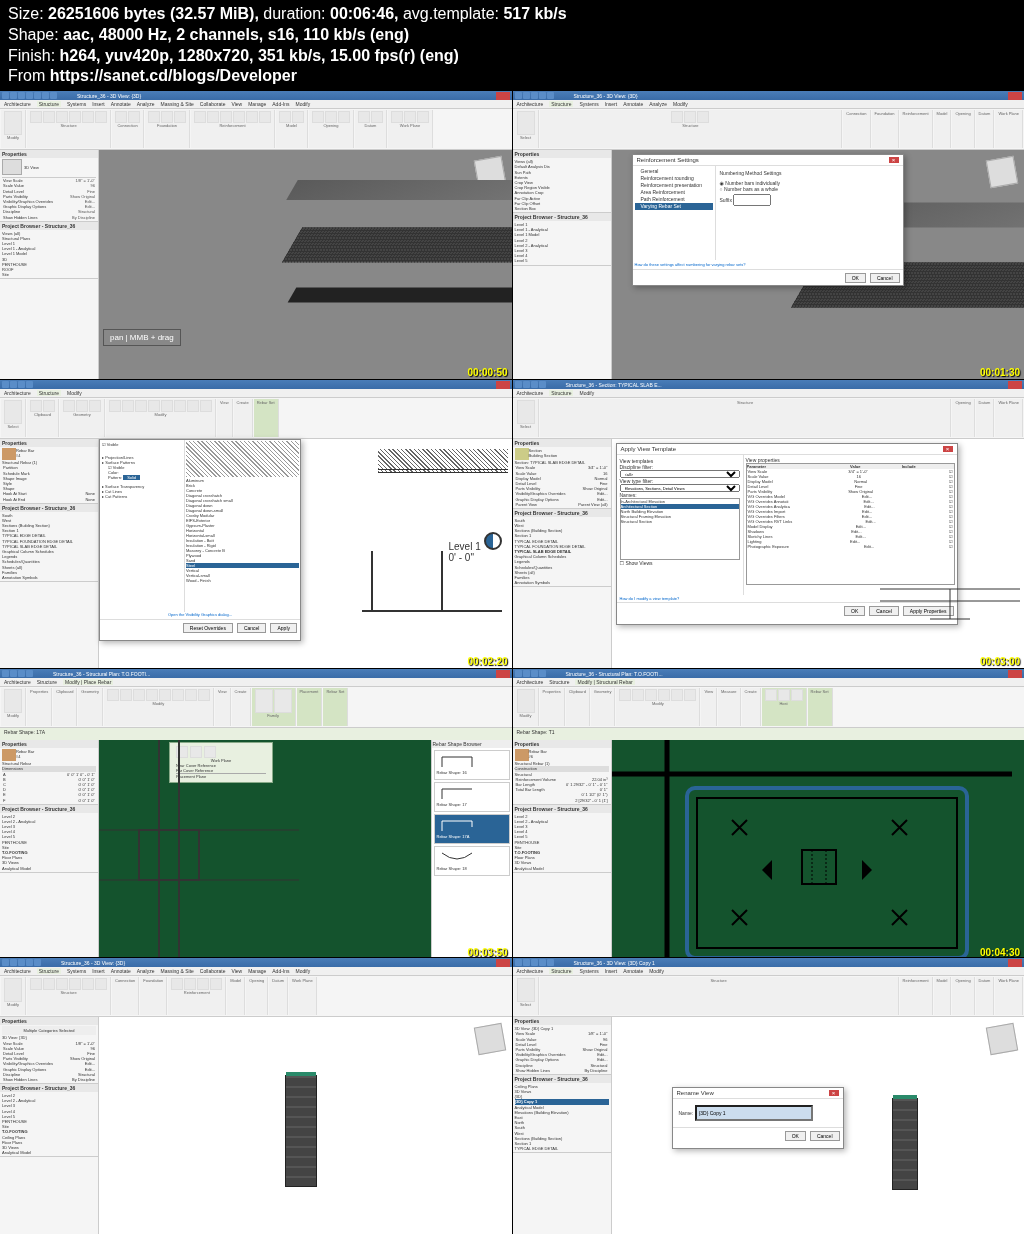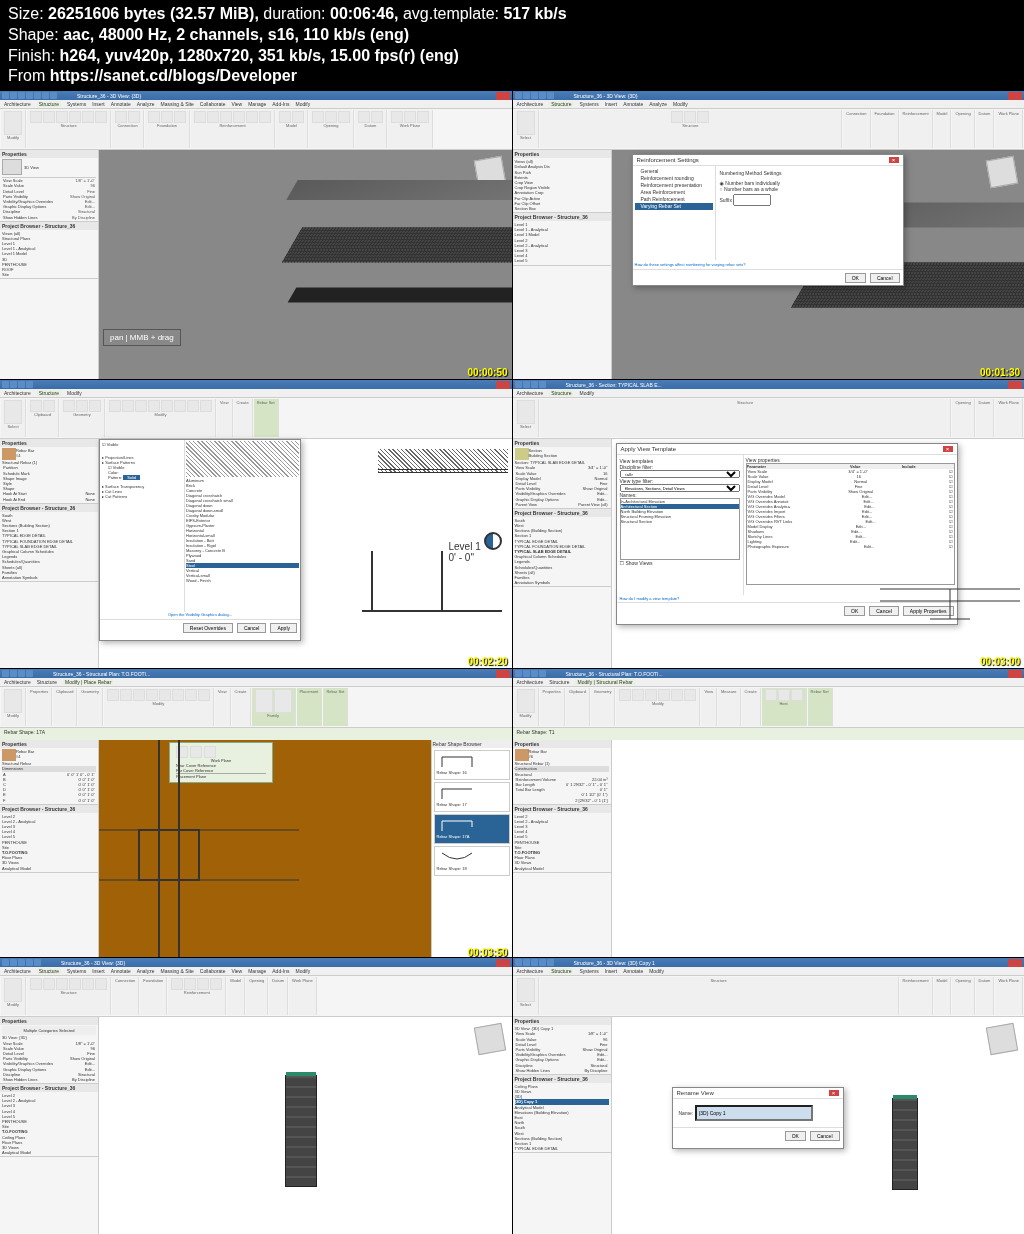--- a/index.html
+++ b/index.html
@@ -23,21 +23,21 @@
 .workspace{display:flex;height:232px}
 .leftpane{width:98px;background:#f5f5f5;border-right:1px solid #ccc;display:flex;flex-direction:column}
 .panel{border-bottom:1px solid #ccc}
 .panel-header{background:#e8e8e8;padding:1px 2px;font-size:5px;font-weight:bold}
 .panel-body{padding:1px 2px;font-size:4px;line-height:1.3}
 .prop-row{display:flex;justify-content:space-between;padding:0 1px}
 .prop-row .k{color:#333}
 .prop-row .v{color:#555}
 .canvas{flex:1;background:#888;position:relative}
 .canvas.white{background:#fff}
-.canvas.drawing{background:#a16207}
+.canvas.drawing{background:#14532d}
 .viewcube{position:absolute;top:8px;right:8px;width:26px;height:26px;background:#ddd;border:1px solid #aaa;transform:rotate(-10deg)}
 .tooltip{position:absolute;background:#888;color:#fff;padding:3px 6px;font-size:8px;border:1px solid #555}
 .dialog{position:absolute;background:#fff;border:1px solid #888;box-shadow:2px 2px 6px rgba(0,0,0,0.3)}
 .dialog-title{background:#fff;padding:2px 4px;font-size:6px;display:flex;justify-content:space-between;border-bottom:1px solid #ddd}
 .dialog-title .x{background:#c44;color:#fff;width:10px;text-align:center}
 .slab{position:absolute;background:linear-gradient(135deg,#5a5a5a,#7a7a7a);transform:skewX(-30deg) scaleY(0.5)}
 .slab-mesh{background:repeating-linear-gradient(90deg,#333,#333 1px,transparent 1px,transparent 3px),repeating-linear-gradient(0deg,#333,#333 1px,transparent 1px,transparent 3px)}
 .timestamp{position:absolute;bottom:4px;right:4px;color:#ff0;font-size:10px;font-weight:bold;text-shadow:1px 1px 1px #000}
 .level-marker{position:absolute;right:10px;top:40%;font-size:10px;color:#333}
 .level-marker .sym{width:14px;height:14px;display:inline-block;border:2px solid #333;border-radius:50%;background:linear-gradient(90deg,#2a6496 50%,#fff 50%)}
@@ -1026,20 +1026,38 @@
               <div>Level 5</div>
               <div>PENTHOUSE</div>
               <div>Site</div>
               <div style="font-weight:bold">T.O.FOOTING</div>
               <div>Floor Plans</div>
               <div>3D Views</div>
               <div>Analytical Model</div>
 </div>
           </div>
         </div>
+<div class="canvas drawing">
+<svg style="position:absolute;inset:0" width="100%" height="100%">
+<line x1="55" y1="0" x2="55" y2="220" stroke="#000" stroke-width="5"></line>
+<line x1="0" y1="34" x2="400" y2="34" stroke="#000" stroke-width="5"></line>
+<rect x="75" y="48" width="280" height="170" fill="none" stroke="#2a6496" stroke-width="4" rx="8"></rect>
+<rect x="85" y="58" width="260" height="150" fill="none" stroke="#000" stroke-width="2"></rect>
+<rect x="190" y="110" width="34" height="34" fill="none" stroke="#000" stroke-width="2"></rect>
+<line x1="200" y1="110" x2="200" y2="144" stroke="#000" stroke-dasharray="2,2"></line>
+<line x1="214" y1="110" x2="214" y2="144" stroke="#000" stroke-dasharray="2,2"></line>
+<path d="M120,80 L135,95 M135,80 L120,95" stroke="#000" stroke-width="2"></path>
+<path d="M280,80 L295,95 M295,80 L280,95" stroke="#000" stroke-width="2"></path>
+<path d="M120,170 L135,185 M135,170 L120,185" stroke="#000" stroke-width="2"></path>
+<path d="M280,170 L295,185 M295,170 L280,185" stroke="#000" stroke-width="2"></path>
+<path d="M150,130 L160,120 L160,140 Z" fill="#000"></path>
+<path d="M260,130 L250,120 L250,140 Z" fill="#000"></path>
+</svg>
+<div class="timestamp">00:04:30</div>
+</div>
       </div>
 
 </div>
 
 <div class="revit">
 <div class="titlebar">
         <div class="icons">
           <div></div>
           <div></div>
           <div></div>

